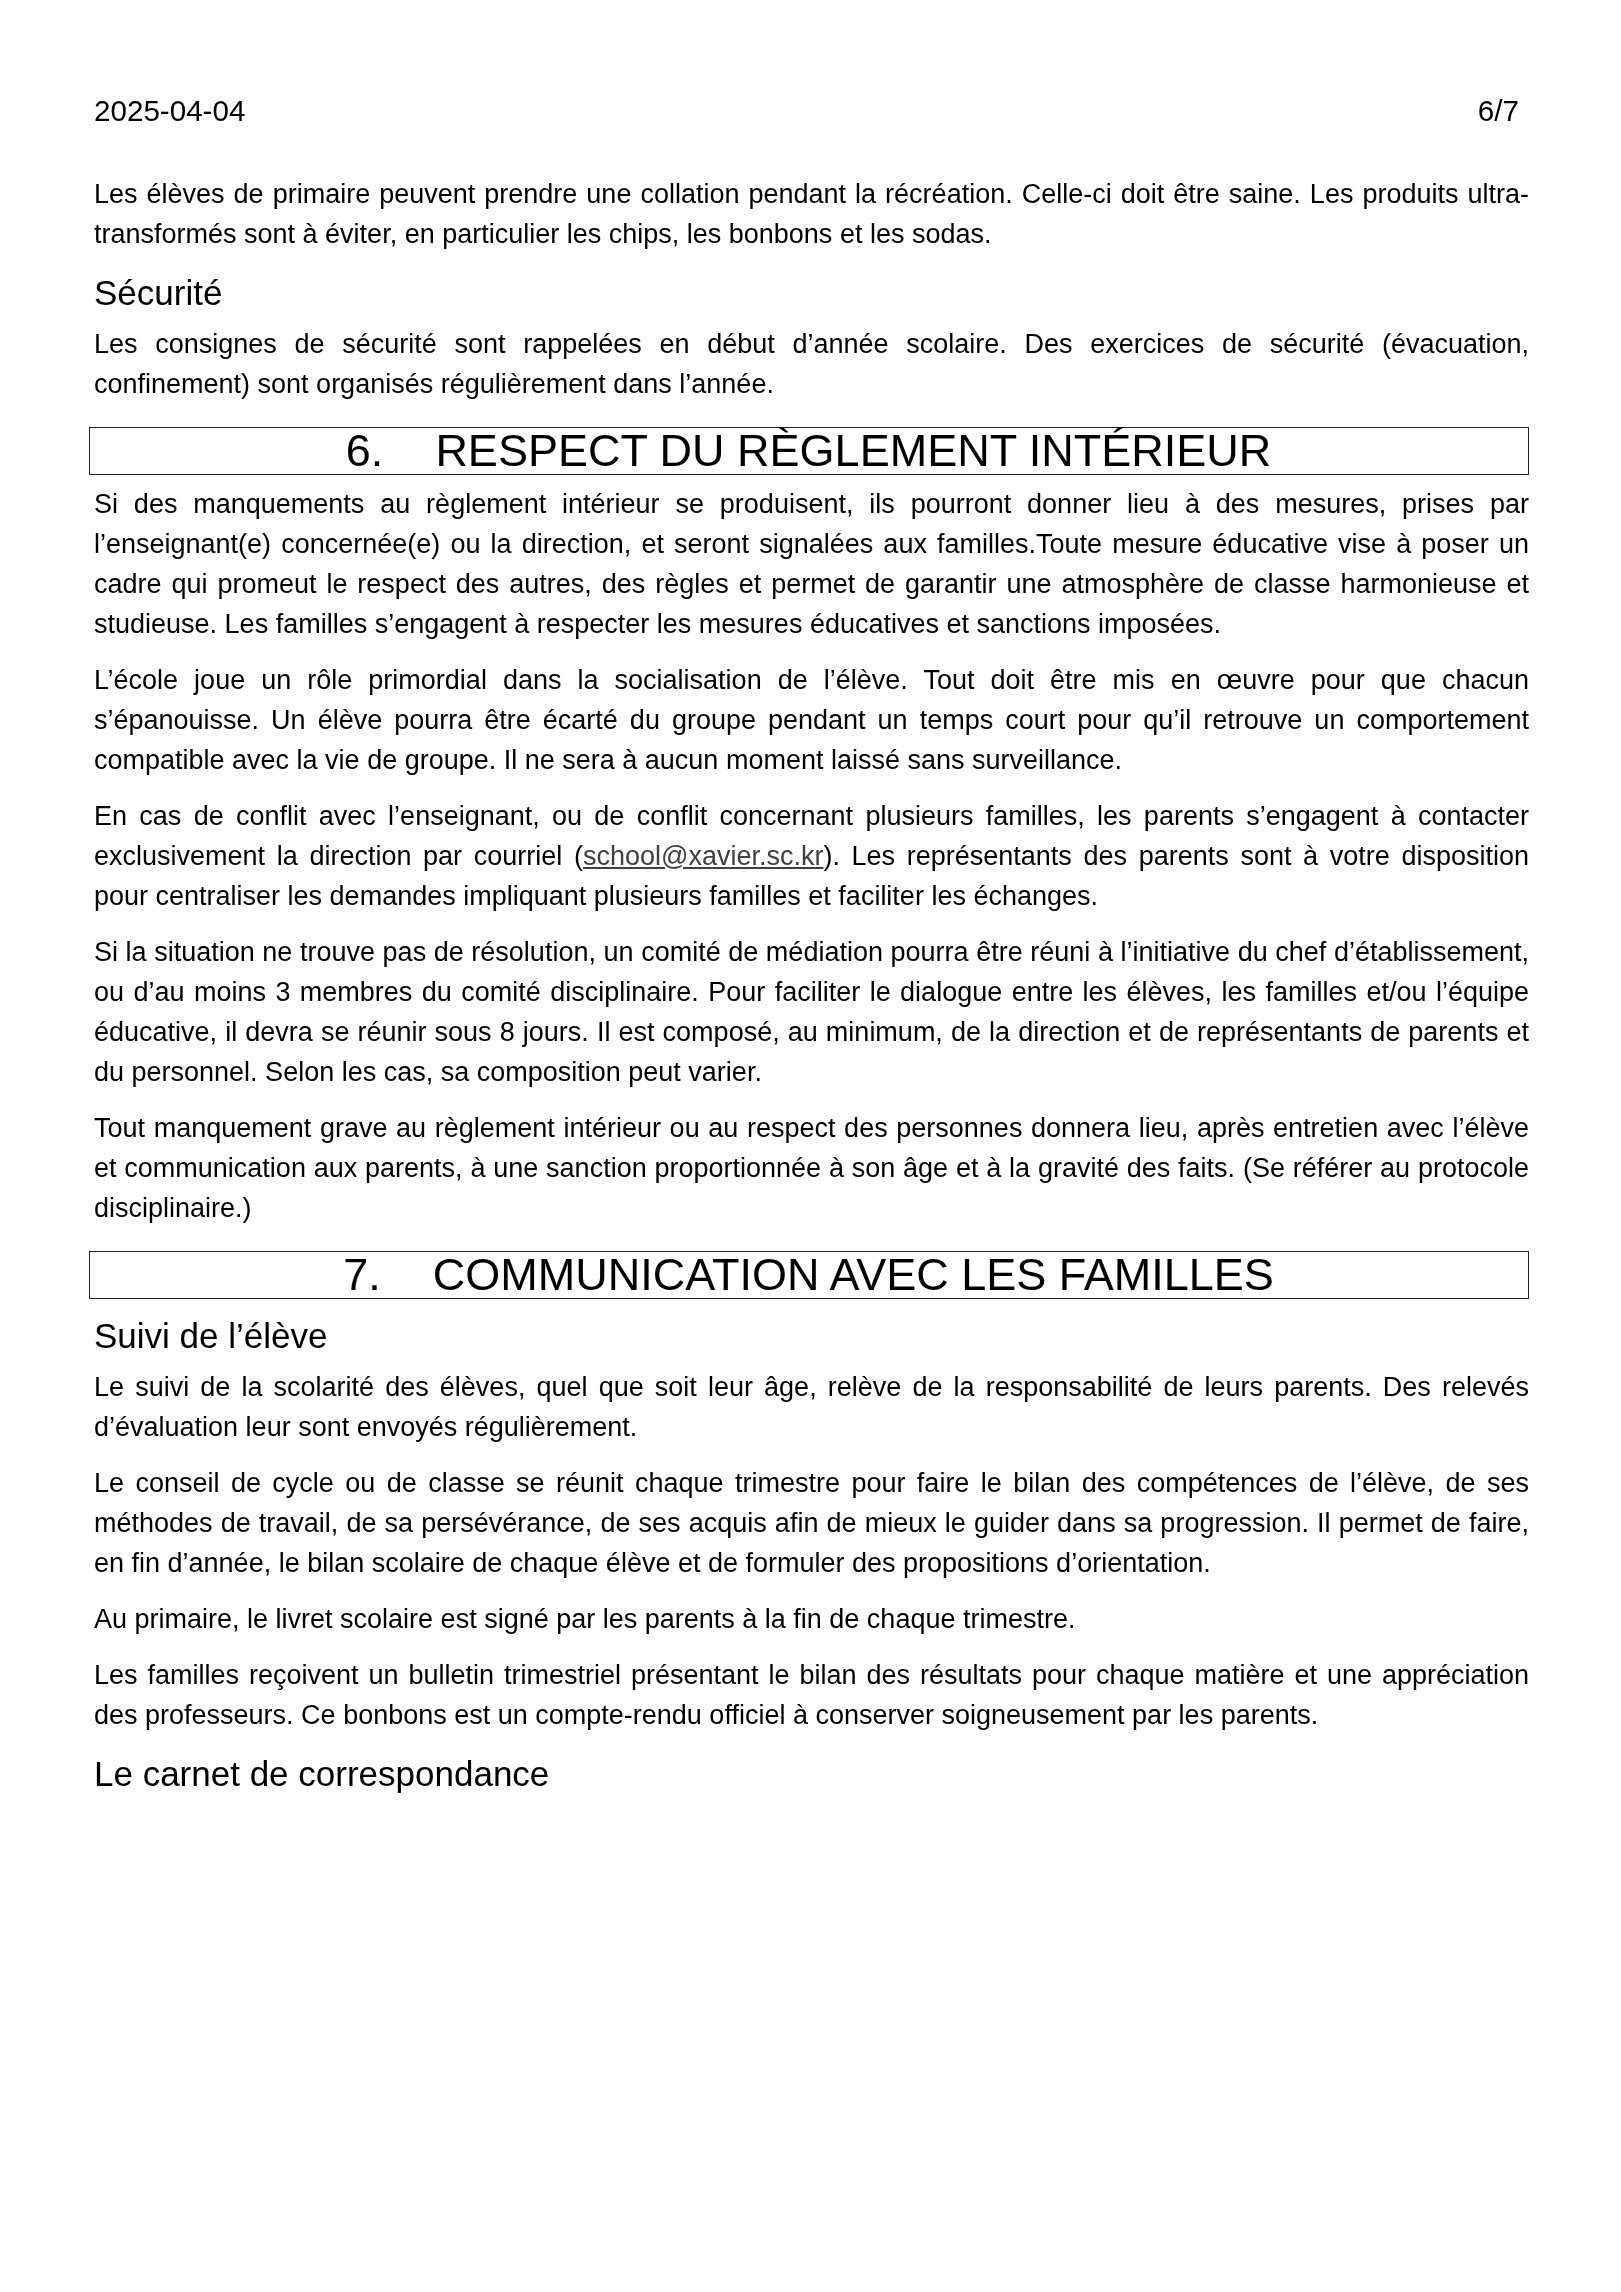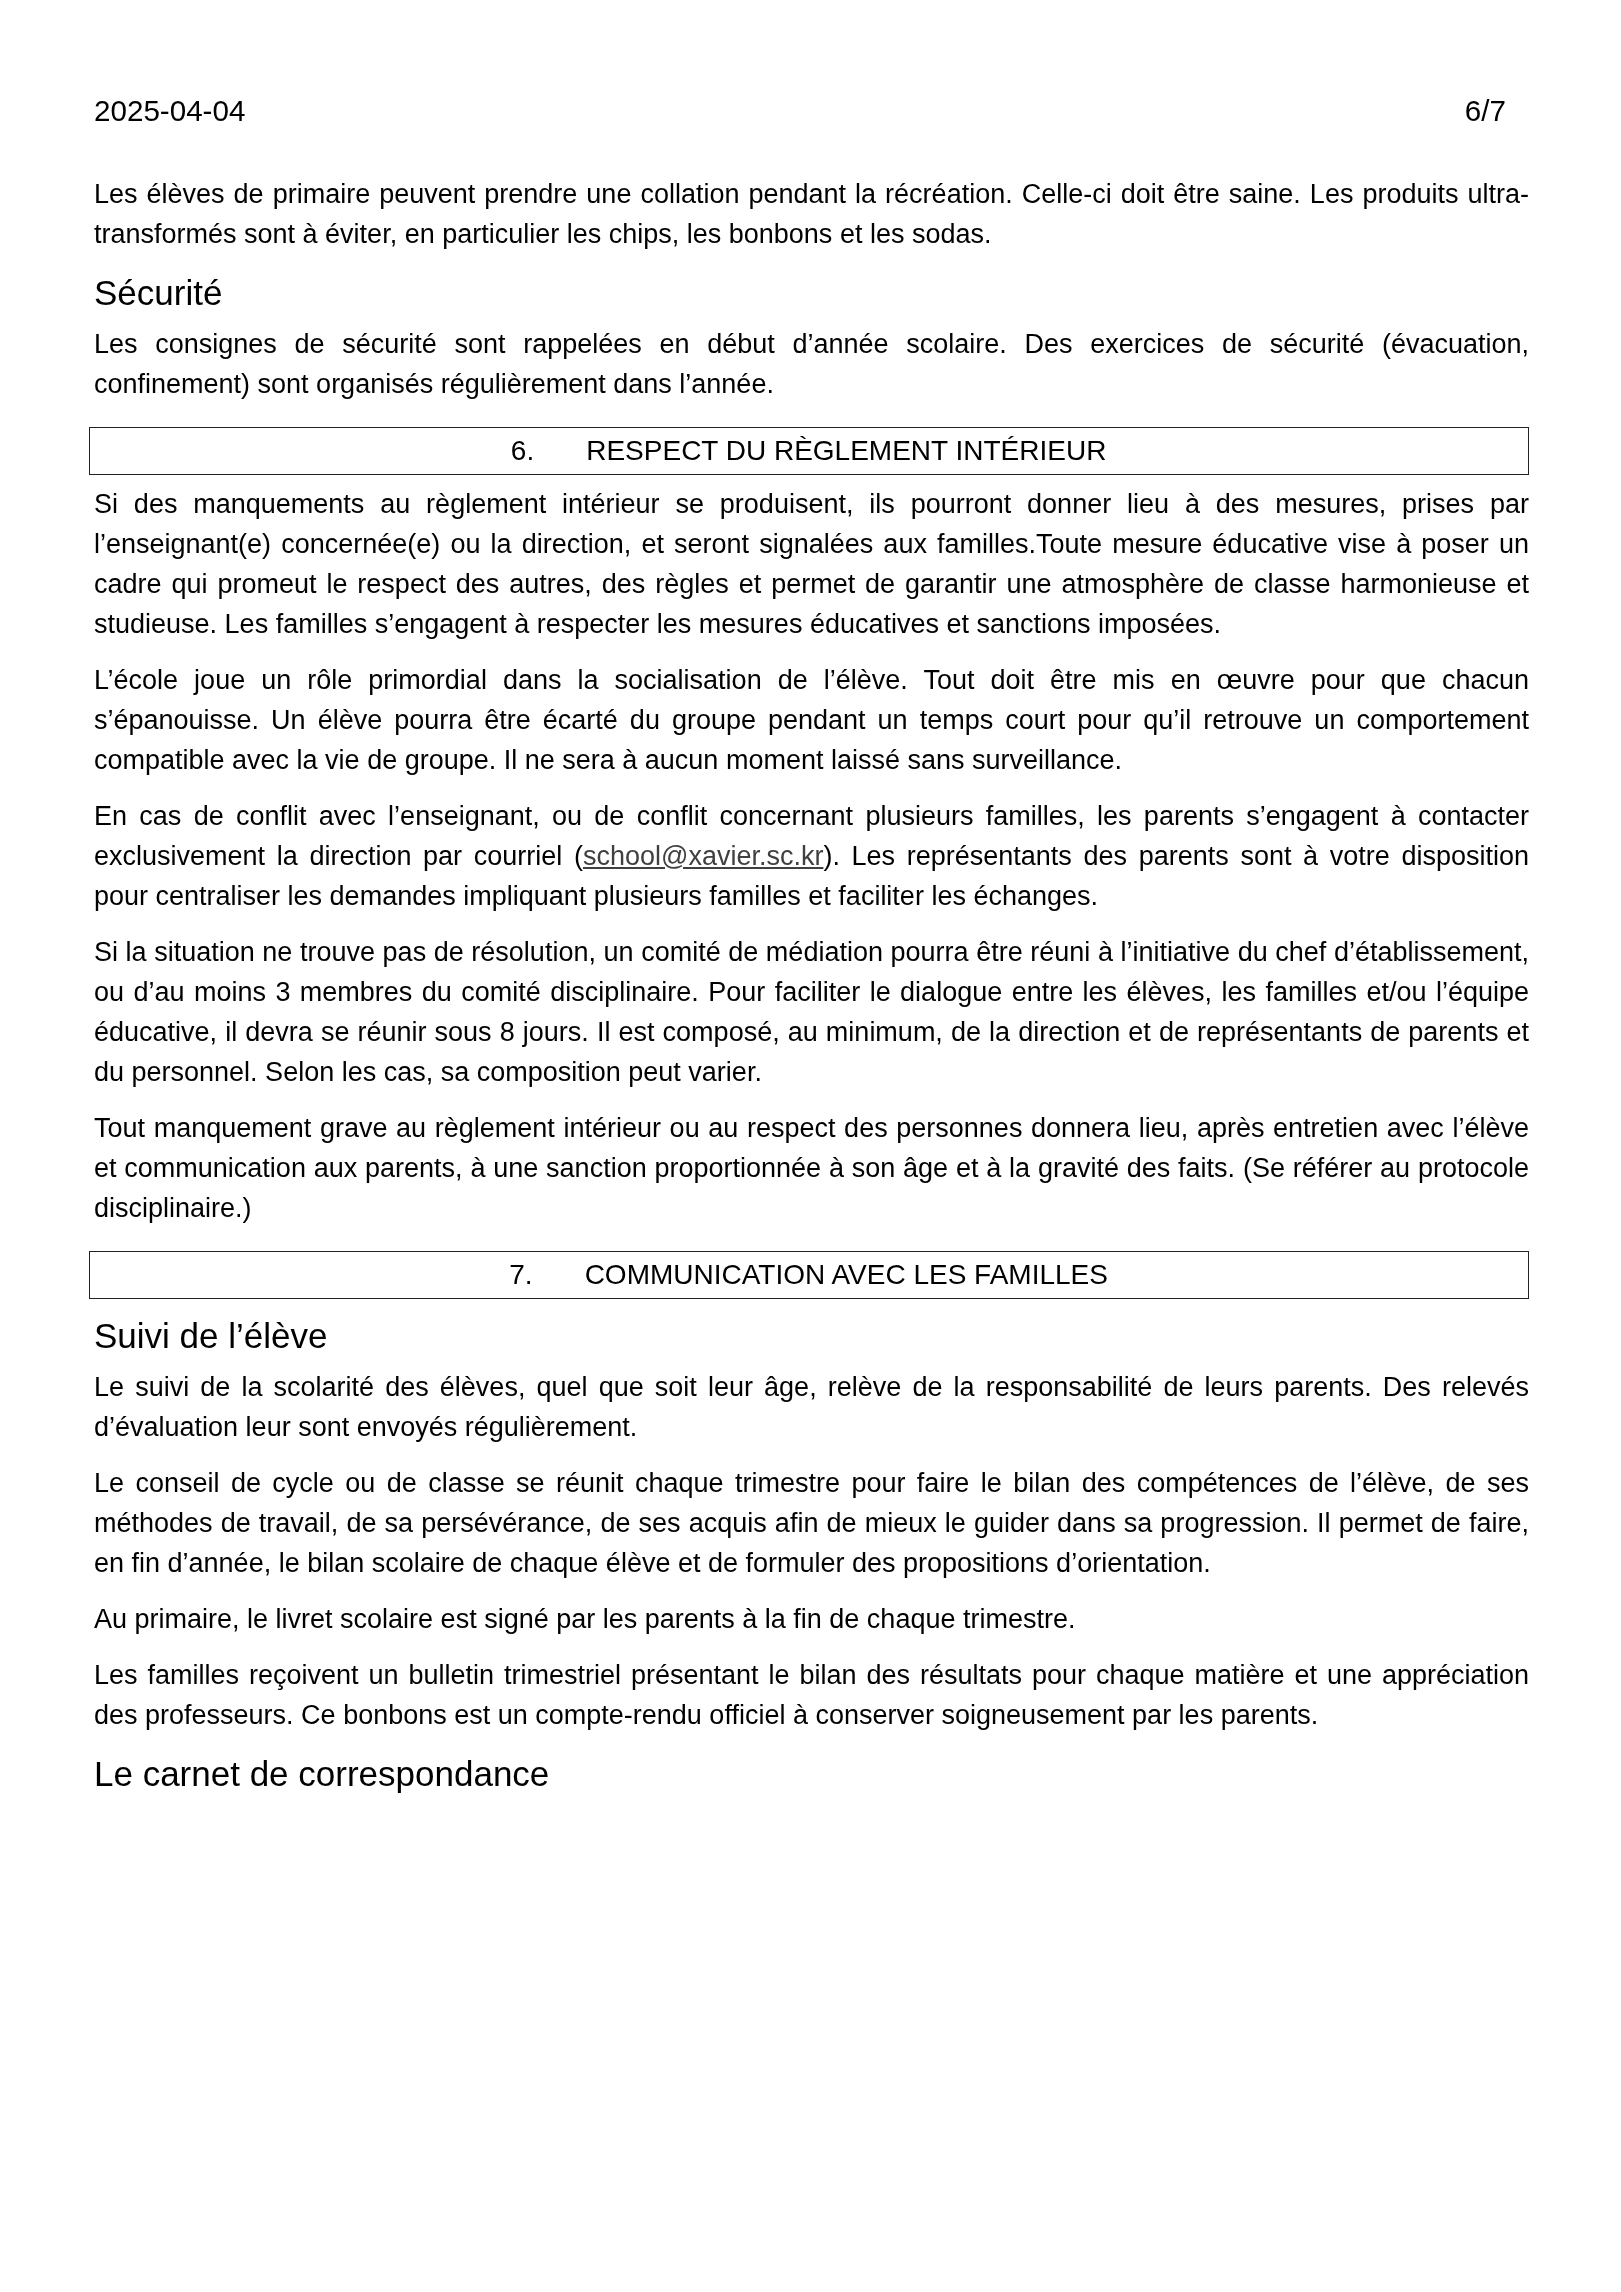--- a/index.html
+++ b/index.html
@@ -17,21 +17,21 @@
     top: 93px;
     width: 1435px;
   }
   .running-header {
     position: relative;
     height: 36px;
     font-size: 29.6px;
     line-height: 36px;
   }
   .running-header .date { position: absolute; left: 0; top: 0; }
-  .running-header .pageno { position: absolute; right: 23px; top: 0; }
+  .running-header .pageno { position: absolute; right: 10px; top: 0; }
 
   p.body {
     margin: 0 0 16px 0;
     font-size: 27px;
     line-height: 40px;
     text-align: justify;
     text-justify: inter-word;
   }
   p.body b { font-weight: 400; }
   a.mail { color: #404040; text-decoration: underline; }
@@ -43,21 +43,21 @@
     line-height: 45px;
   }
 
   .section-box {
     margin-left: -5.4px;
     width: 1440px;
     height: 48px;
     border: 1.8px solid #222;
     box-sizing: border-box;
     text-align: center;
-    font-size: 28px;
+    font-size: 45px;
     line-height: 45px;
     margin-bottom: 9px;
   }
   .section-box .num { display: inline-block; margin-right: 52px; }
 </style>
 </head>
 <body>
 
 <div class="page">
 

